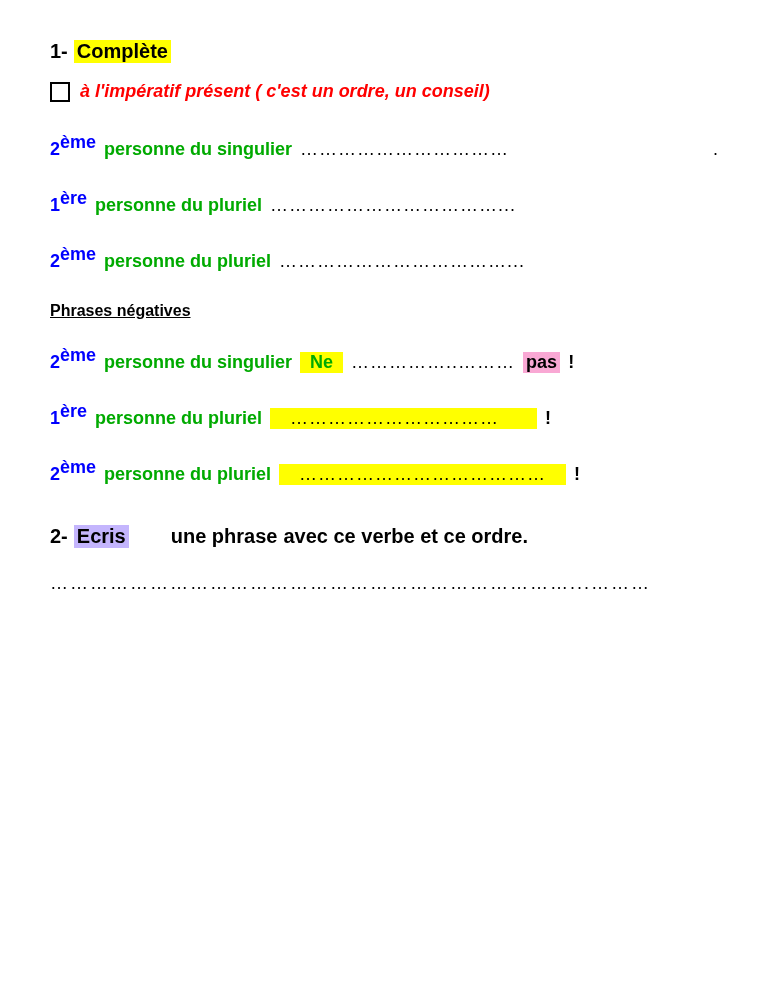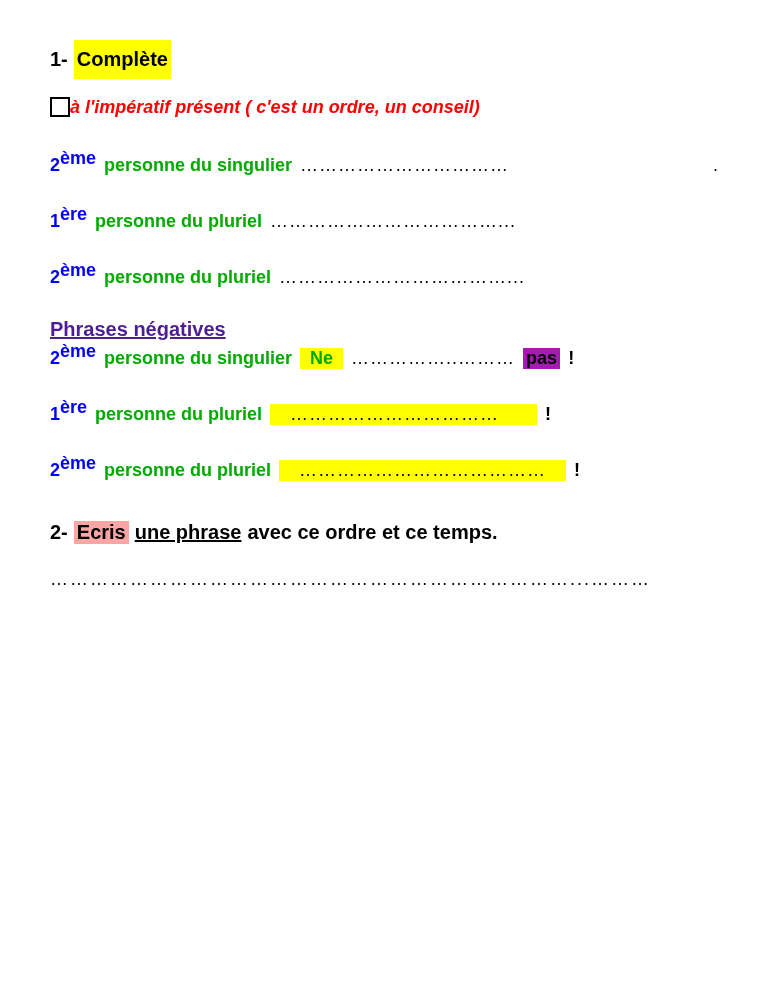--- a/index.html
+++ b/index.html
@@ -28,27 +28,28 @@
       flex-wrap: wrap;
       gap: 6px;
       margin-bottom: 18px;
       font-size: 20px;
       font-weight: bold;
       color: #000;
     }
 
     .highlight-yellow-text {
       background-color: #ffff00;
-      padding: 8px 3px;
+      padding: 0 3px;
       font-weight: bold;
     }
 
     .instruction-line {
       display: flex;
-      align-items: flex-start;
+      align-items: flex-end;
+      gap: 10px;
       margin-bottom: 30px;
       font-size: 18px;
     }
 
     .checkbox-square {
       width: 20px;
       height: 20px;
       border: 2px solid #000;
       display: inline-block;
       flex-shrink: 0;
@@ -87,43 +88,44 @@
     .period {
       color: #000;
     }
 
     .section-negative {
       margin-top: 30px;
       margin-bottom: 20px;
     }
 
     .negative-title {
-      font-size: 20px;
+      font-size: 16px;
       font-weight: bold;
       text-decoration: underline;
-      color: #4c1d95;
+      color: #000000;
+      margin-bottom: 25px;
     }
 
     .neg-row {
       display: flex;
       align-items: baseline;
       gap: 8px;
       margin-bottom: 28px;
       font-size: 18px;
     }
 
     .ne-highlight {
       background-color: #ffff00;
       color: #00aa00;
       font-weight: bold;
       padding: 0 10px;
     }
 
     .pas-highlight {
-      background-color: #a21caf;
+      background-color: #f9a8d4;
       color: #000;
       font-weight: bold;
       padding: 0 3px;
     }
 
     .neg-dots {
       color: #000;
       letter-spacing: 1px;
     }
 
@@ -141,28 +143,28 @@
       align-items: baseline;
       flex-wrap: wrap;
       gap: 6px;
       margin-bottom: 25px;
       font-size: 20px;
       font-weight: bold;
       color: #000;
     }
 
     .ecris-highlight {
-      background-color: #fca5a5;
+      background-color: #c4b5fd;
       font-weight: bold;
       padding: 0 3px;
     }
 
     .une-phrase {
       font-weight: bold;
-      text-decoration: underline;
+      margin-left: 36px;
     }
 
     .answer-dots {
       color: #000;
       font-size: 18px;
       letter-spacing: 2px;
     }
 
     .num-bold {
       font-weight: bold;
@@ -259,18 +261,18 @@
       <span class="exclaim">!</span>
     </div>
 
   </div>
 
   <div class="section-2">
     <div class="title-2-line">
       <span class="num-bold">2-</span>
       <span class="ecris-highlight">Ecris</span>
       <span class="une-phrase">une phrase</span>
-      <span>avec ce ordre et ce temps.</span>
+      <span>avec ce verbe et ce ordre.</span>
     </div>
     <div class="answer-dots">……………………………………………………………………...………</div>
   </div>
 
 </div>
 
 </body></html>

